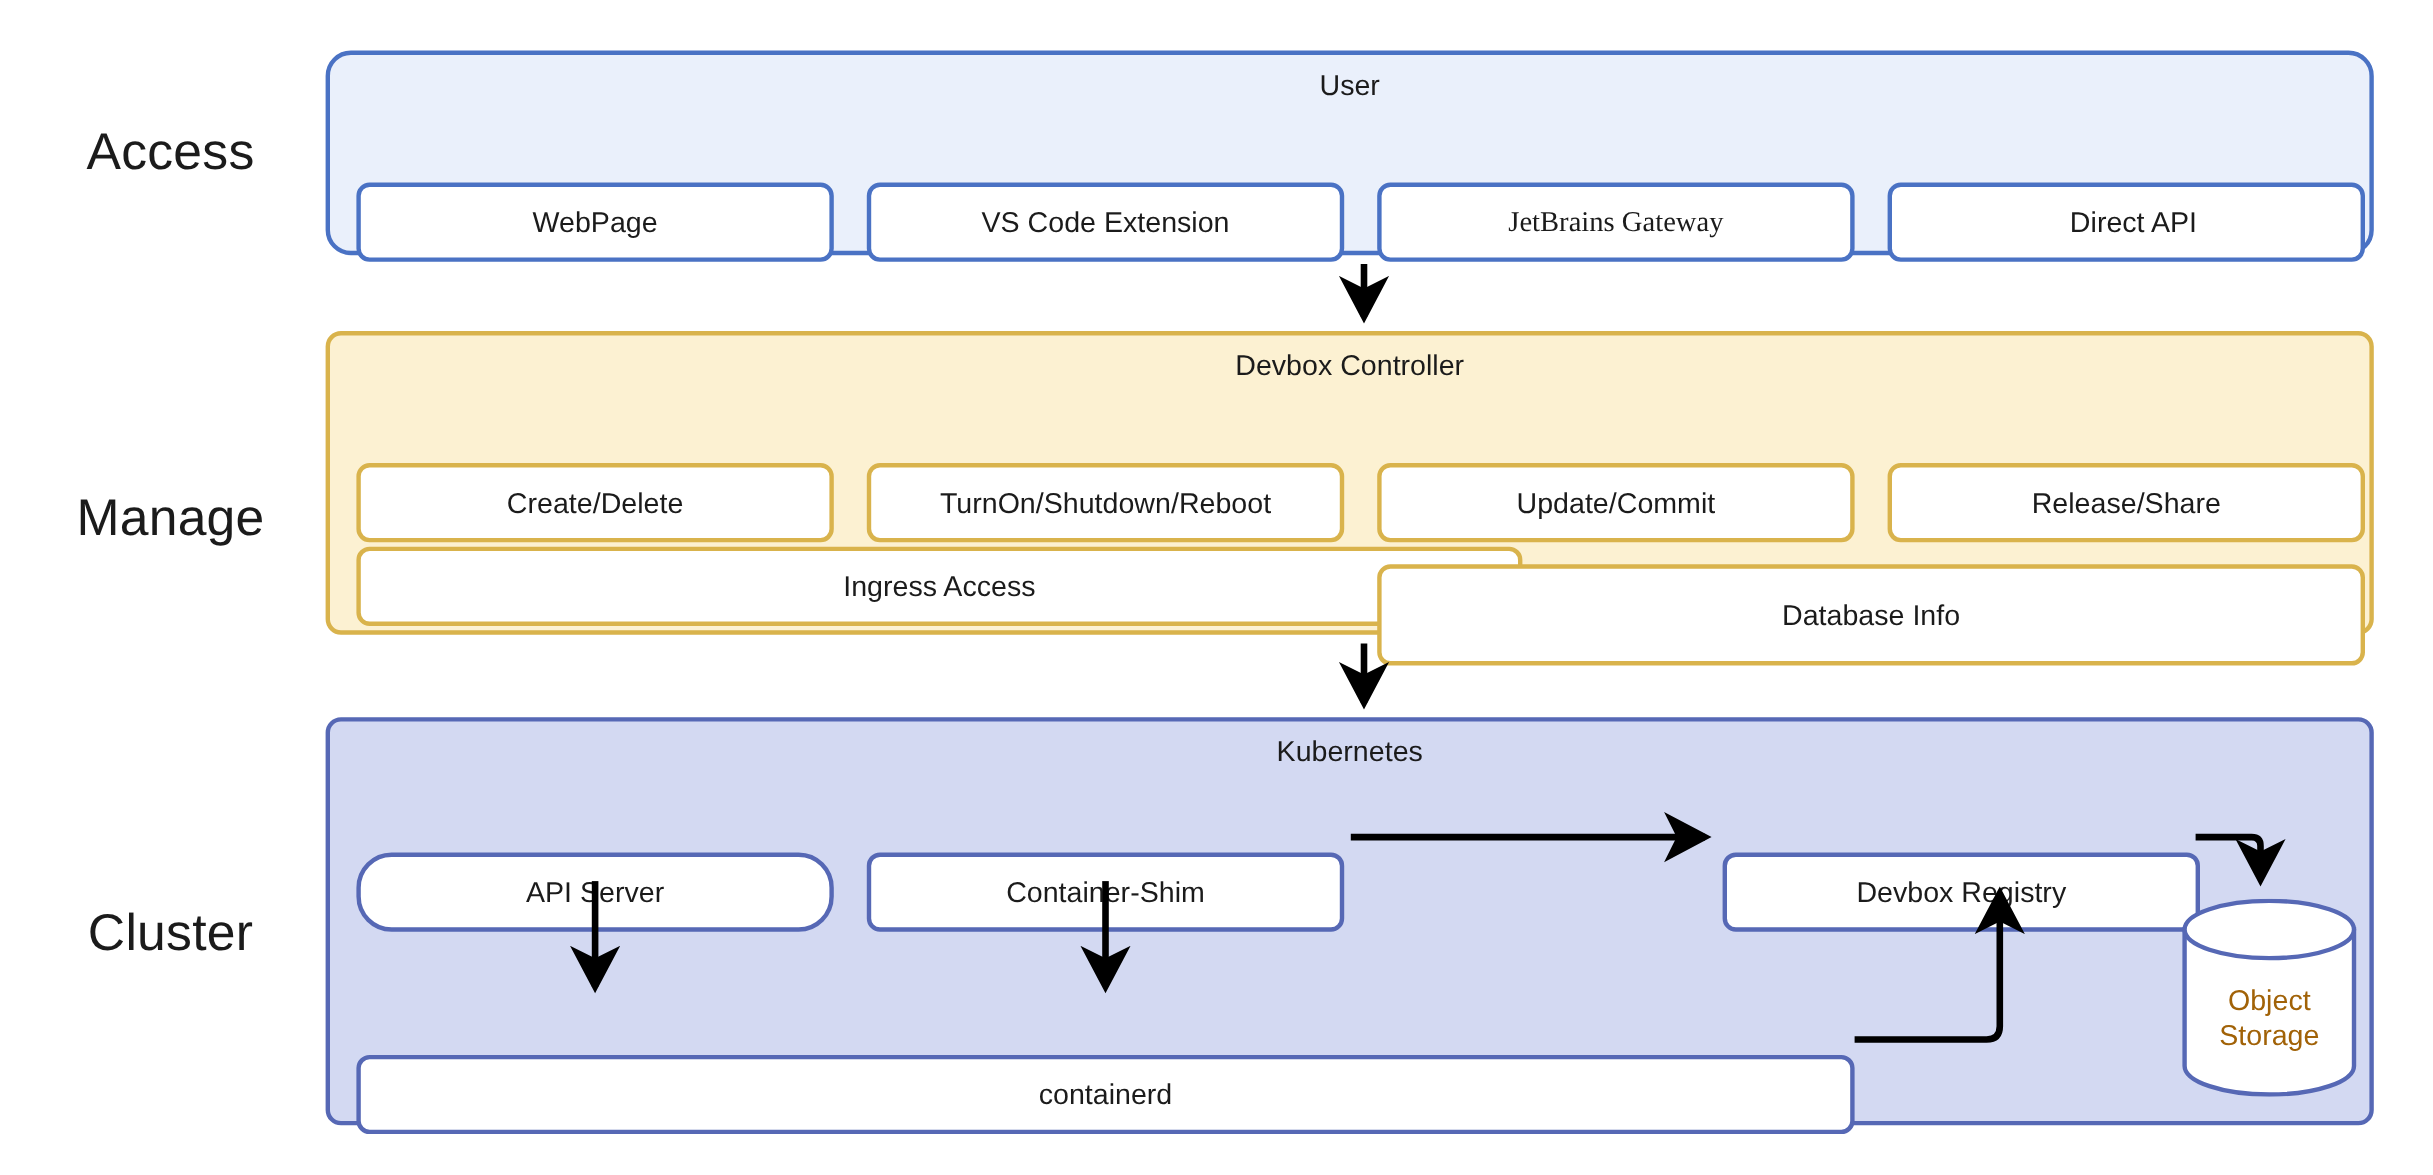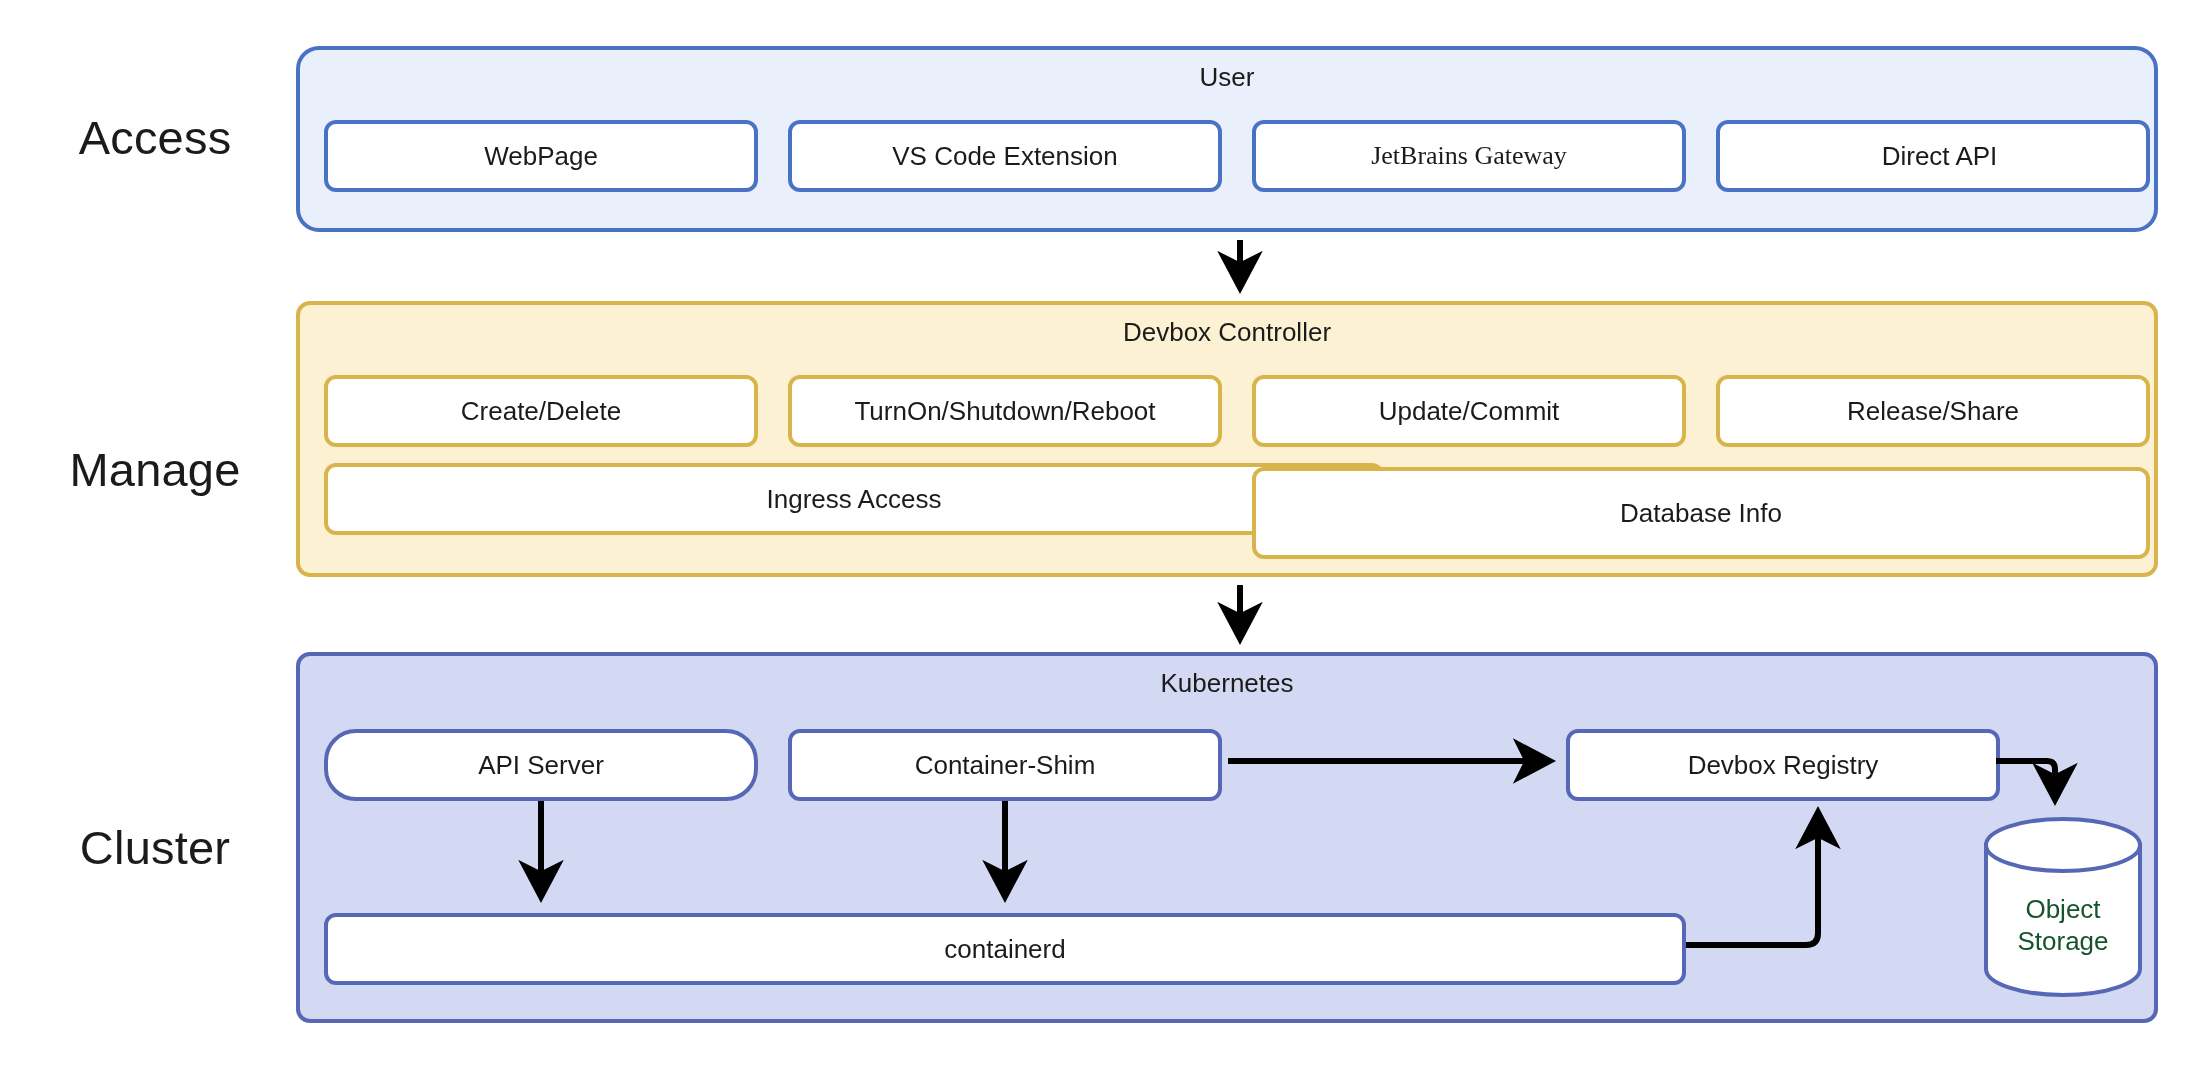--- a/index.html
+++ b/index.html
@@ -65,37 +65,38 @@
     background: #ffffff;
     border-radius: 12px;
     box-sizing: border-box;
     display: flex;
     align-items: center;
     justify-content: center;
     font-size: 26px;
     color: #1b1b1b;
     white-space: nowrap;
     text-align: center;
+    margin-top: 46px;
   }
   .node.blue   { border: 4px solid #4a72c4; }
   .node.gold   { border: 4px solid #d9b34c; }
   .node.purple { border: 4px solid #5668b5; }
 
   
   .cylinder {
     position: absolute;
   }
   .cyl-label {
     position: absolute;
     left: 0;
     right: 0;
     text-align: center;
     font-size: 26px;
     line-height: 1.24;
-    color: #14532d;
+    color: #a16207;
   }
 
   
   #arrows {
     position: absolute;
     left: 0;
     top: 0;
     width: 2212px;
     height: 1068px;
     pointer-events: none;
@@ -118,21 +119,21 @@
     <div class="node blue" style="left:1416px; top:70px; width:434px; height:72px;padding-left:13px;">Direct API</div>
   </div>
 
   <div class="group manage" style="left:296px; top:301px; width:1862px; height:276px;">
     <div class="group-title" style="top:12px;">Devbox Controller</div>
     <div class="node gold" style="left:24px; top:70px; width:434px; height:72px;">Create/Delete</div>
     <div class="node gold" style="left:488px; top:70px; width:434px; height:72px;">TurnOn/Shutdown/Reboot</div>
     <div class="node gold" style="left:952px; top:70px; width:434px; height:72px;">Update/Commit</div>
     <div class="node gold" style="left:1416px; top:70px; width:434px; height:72px;">Release/Share</div>
 
-    <div class="node gold" style="left:24px; top:158px; width:1060px; height:72px;">Ingress Access</div>
+    <div class="node gold" style="left:24px; top:146px; width:1060px; height:72px;">Ingress Access</div>
     <div class="node gold" style="left:952px; top:162px; width:898px; height:92px;">Database Info</div>
   </div>
 
   <div class="group cluster" style="left:296px; top:652px; width:1862px; height:371px;">
     <div class="group-title" style="top:12px;">Kubernetes</div>
 
     <div class="node purple" style="left:24px; top:73px; width:434px; height:72px;border-radius:32px;">API Server</div>
     <div class="node purple" style="left:488px; top:73px; width:434px; height:72px;">Container-Shim</div>
     <div class="node purple" style="left:1266px; top:73px; width:434px; height:72px;">Devbox Registry</div>
 

